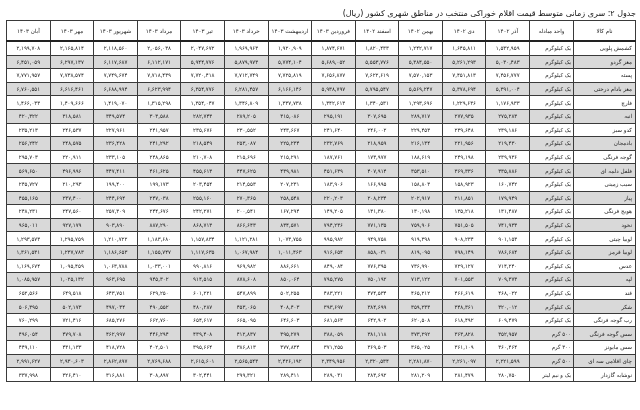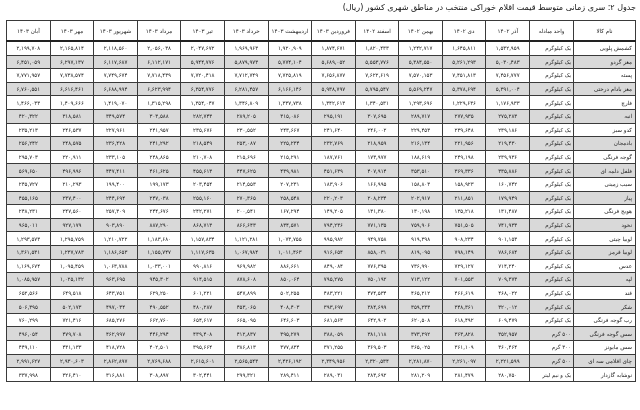--- a/index.html
+++ b/index.html
@@ -1,17 +1,17 @@
 <!DOCTYPE html>
 <html><head>
 <meta charset="utf-8">
 <style>
   html, body { margin: 0; padding: 0; background: #ffffff; }
   body { width: 640px; height: 410px; overflow: hidden; font-family: "DejaVu Sans", sans-serif; position: relative; }
-  .caption { position: absolute; top: 3px; right: 4px; font-size: 8px; color: #111; direction: rtl; white-space: nowrap; }
+  .caption { position: absolute; top: 9px; right: 4px; font-size: 8px; color: #111; direction: rtl; white-space: nowrap; }
   table.grid {
     position: absolute; top: 20px; left: 6px; width: 630px;
     border-collapse: collapse; direction: rtl; table-layout: fixed;
     font-size: 5.4px; color: #222;
   }
   .grid th, .grid td { border: 1px solid #3a3a3a; text-align: center; padding: 0 1px; white-space: nowrap; overflow: hidden; }
   .grid th { height: 19px; font-weight: normal; font-size: 5.6px; background: #ffffff; border-bottom: 2px solid #222; }
   .grid td { height: 12.6px; }
   .grid tr.shade td { background: #d9d9d9; }
   .grid td.name { text-align: right; padding-right: 3px; font-size: 5.6px; }

